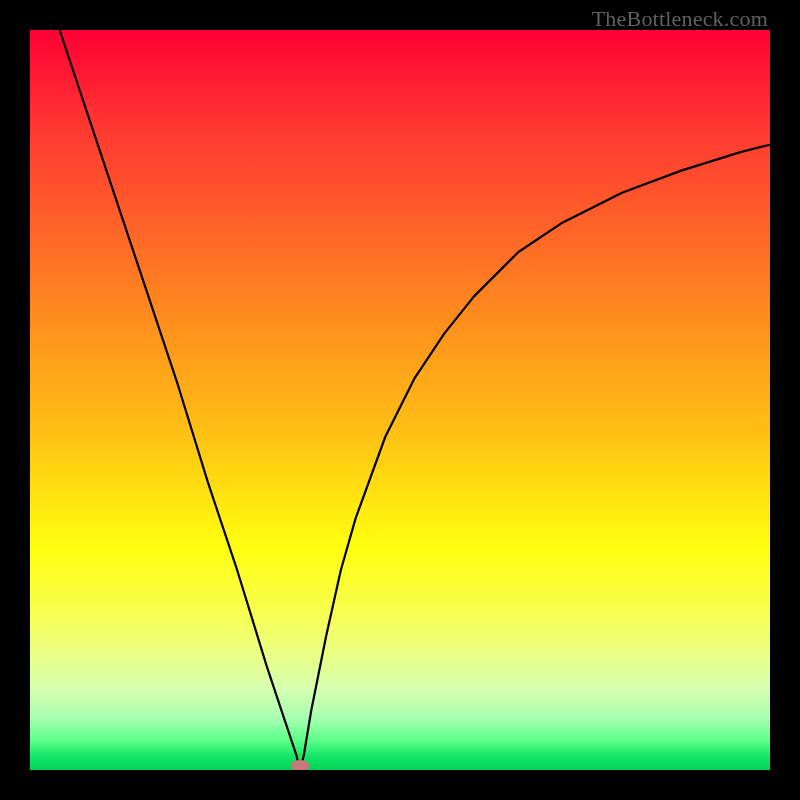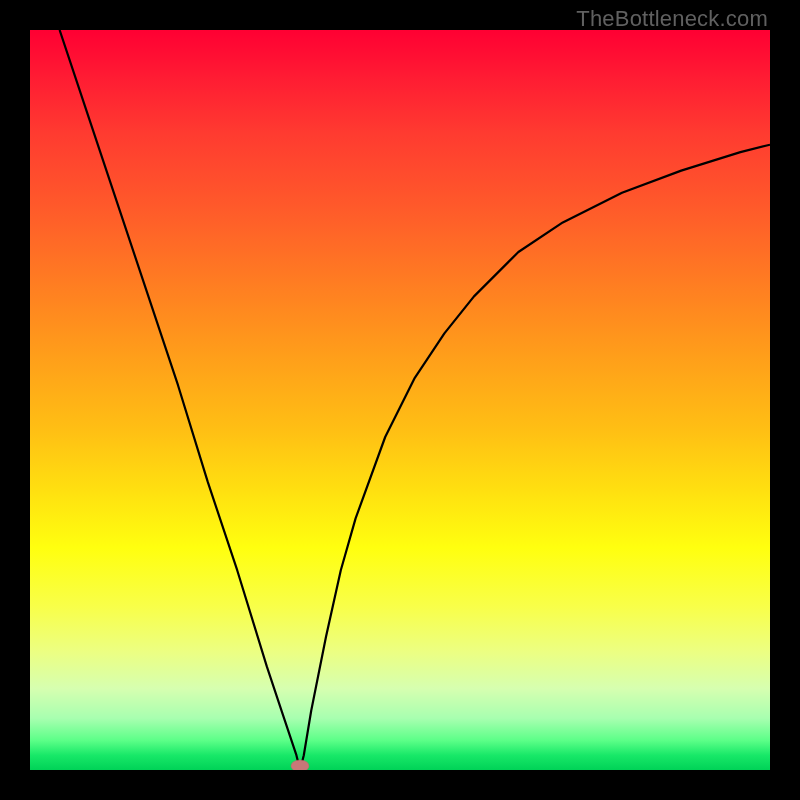--- a/index.html
+++ b/index.html
@@ -9,20 +9,21 @@
     height: 800px;
     overflow: hidden;
     font-family: Arial, Helvetica, sans-serif;
     background: #000;
   }
   .frame {
     position: relative;
     width: 800px;
     height: 800px;
     background: #000;
+    font-family: Liberation Serif, serif;
   }
   .plot-area {
     position: absolute;
     left: 30px;
     top: 30px;
     width: 740px;
     height: 740px;
     
     background: linear-gradient(
       to bottom,

